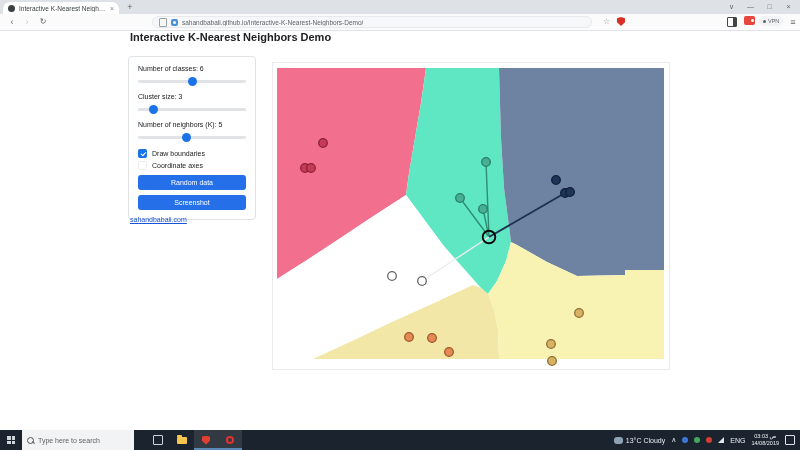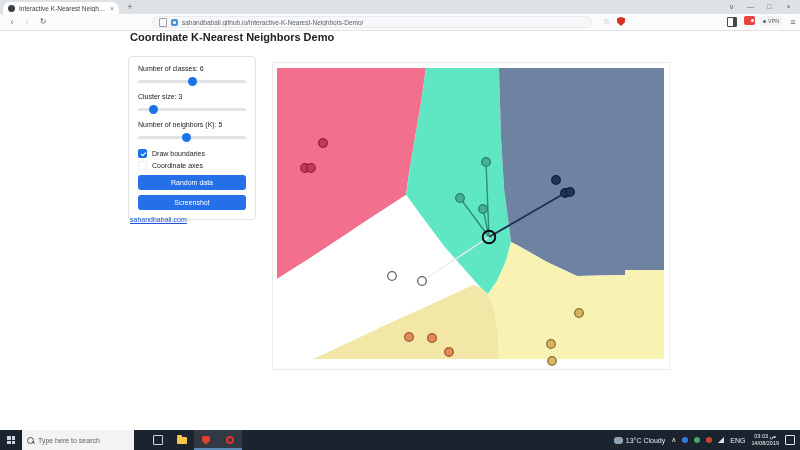--- a/index.html
+++ b/index.html
@@ -116,21 +116,21 @@
   <div class="rl-icon">☆</div>
   <div class="shield-red"></div>
   <div class="side-icon"></div>
   <div class="wallet-icon"></div>
   <div class="vpn-pill">
     <span class="vpn-dot"></span>
     <span class="vpn-text">VPN</span>
   </div>
   <div class="menu-icon">≡</div>
 
-  <div class="page-title">Coordinate K-Nearest Neighbors Demo</div>
+  <div class="page-title">Interactive K-Nearest Neighbors Demo</div>
 
   <div class="panel">
     <div class="ctrl-label">Number of classes: 6</div>
     <div class="slider">
       <div class="track"></div>
       <div class="thumb" style="left: 50%;"></div>
     </div>
     <div class="ctrl-label">Cluster size: 3</div>
     <div class="slider">
       <div class="track"></div>

